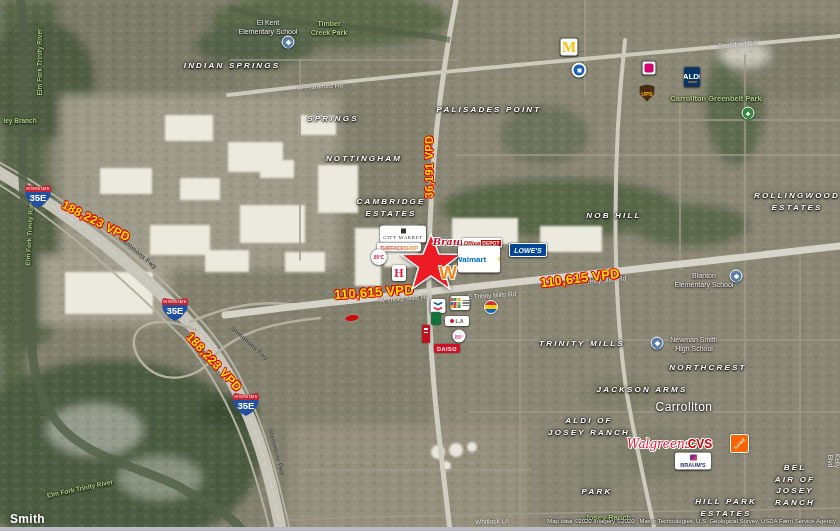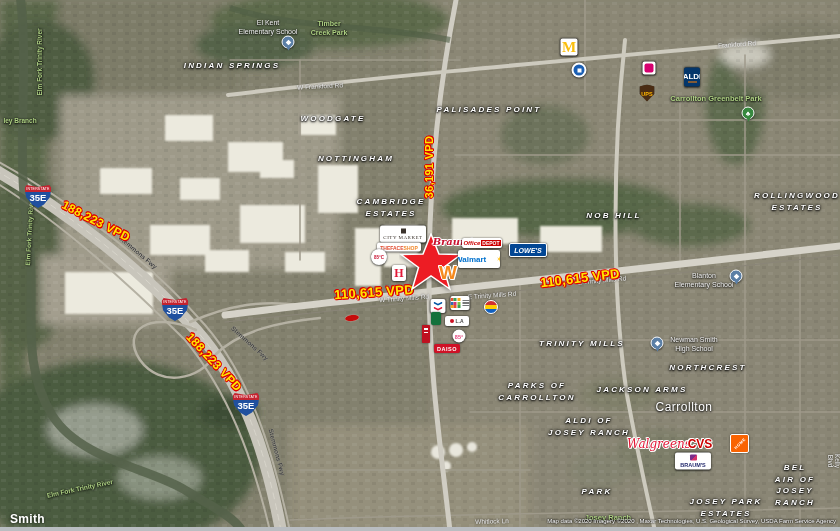--- a/index.html
+++ b/index.html
@@ -147,39 +147,37 @@
       <path d="M225,315 C350,299 500,285 840,246" stroke="#d6d3c9" stroke-width="7"></path>
       <path d="M457,-5 C440,80 429,170 429,280 C429,370 441,450 450,531" stroke="#d0cdc3" stroke-width="5"></path>
       <path d="M228,95 C350,80 500,66 840,36" stroke="#cdcabe" stroke-width="4"></path>
       <path d="M625,40 C613,150 611,290 627,395 C639,460 648,500 655,531" stroke="#cdcabe" stroke-width="4"></path>
     </g>
     <path d="M20,-5 C30,70 15,150 28,230 C38,300 18,360 52,415 C80,460 150,468 185,490 C215,508 235,518 242,531" stroke="#55624a" stroke-width="9" fill="none" opacity="0.85"></path>
     <path d="M230,8 C300,30 380,25 450,40" stroke="#4f5d44" stroke-width="6" fill="none" opacity="0.6"></path>
   </svg>
 
   <div class="lbl nbhd" style="left:232px;top:66px">INDIAN SPRINGS</div>
-  <div class="lbl nbhd" style="left:333px;top:119px">WOODGATE</div>
-  <div class="lbl nbhd" style="left:356px;top:159px">NOTTINGHAM</div>
+  <div class="lbl nbhd" style="left:333px;top:119px">SPRINGS</div>
+  <div class="lbl nbhd" style="left:364px;top:159px">NOTTINGHAM</div>
   <div class="lbl nbhd" style="left:391px;top:208px">CAMBRIDGE
 ESTATES</div>
   <div class="lbl nbhd" style="left:489px;top:110px">PALISADES POINT</div>
   <div class="lbl nbhd" style="left:614px;top:216px">NOB HILL</div>
   <div class="lbl nbhd" style="left:797px;top:202px">ROLLINGWOOD
 ESTATES</div>
   <div class="lbl nbhd" style="left:582px;top:344px">TRINITY MILLS</div>
   <div class="lbl nbhd" style="left:708px;top:368px">NORTHCREST</div>
-  <div class="lbl nbhd" style="left:537px;top:392px">PARKS OF
-CARROLLTON</div>
   <div class="lbl nbhd" style="left:642px;top:390px">JACKSON ARMS</div>
   <div class="lbl nbhd" style="left:589px;top:427px">ALDI OF
 JOSEY RANCH</div>
   <div class="lbl nbhd" style="left:597px;top:492px">PARK</div>
   <div class="lbl nbhd" style="left:795px;top:485px">BEL AIR OF
 JOSEY RANCH</div>
-  <div class="lbl nbhd" style="left:726px;top:508px">JOSEY PARK
+  <div class="lbl nbhd" style="left:726px;top:508px">HILL PARK
 ESTATES</div>
   <div class="lbl city" style="left:684px;top:407px">Carrollton</div>
 
   <div class="lbl park" style="left:329px;top:28px;font-size:7px">Timber
 Creek Park</div>
   <div class="lbl park" style="left:716px;top:99px">Carrollton Greenbelt Park</div>
   <div class="lbl park" style="left:608px;top:518px">Josey Ranch</div>
   <div class="lbl park" style="left:40px;top:62px;font-size:6.5px;transform:translate(-50%,-50%) rotate(-90deg)">Elm Fork Trinity River</div>
   <div class="lbl park" style="left:30px;top:232px;font-size:6.5px;transform:translate(-50%,-50%) rotate(-87deg)">Elm Fork Trinity River</div>
   <div class="lbl park" style="left:80px;top:489px;font-size:6.5px;transform:translate(-50%,-50%) rotate(-12deg)">Elm Fork Trinity River</div>
@@ -274,21 +272,21 @@
   <div class="logo" style="left:399px;top:273px;width:14px;height:16px">
     <span style="color:#e21836;font-weight:800;font-size:12px;font-family:'Liberation Serif',serif">H</span>
   </div>
   <div class="nologo" style="left:456px;top:241px;color:#c8102e;font-weight:700;font-style:italic;font-size:10px;font-family:'DejaVu Serif',serif">
     <span class="halo">Braum's</span>
   </div>
   <div class="logo" style="left:482px;top:243px;width:40px;height:10px;gap:1px">
     <span style="color:#cc0000;font-weight:800;font-style:italic;font-size:6px">Office</span>
     <span style="background:#cc0000;color:#fff;font-weight:800;font-size:5px;padding:0 1px">DEPOT</span>
   </div>
-  <div class="logo" style="left:479px;top:259px;width:42px;height:18px;gap:10px">
+  <div class="logo" style="left:479px;top:259px;width:42px;height:27px;gap:10px">
     <span style="color:#0071ce;font-weight:800;font-size:8px">Walmart</span>
     <span style="color:#ffc220;font-size:8px">✶</span>
   </div>
   <div class="logo" style="left:528px;top:250px;width:36px;height:12px;background:#024694;border:1px solid #fff">
     <span style="color:#fff;font-weight:800;font-style:italic;font-size:7px">LOWE'S</span>
   </div>
   <div class="nologo" style="left:448px;top:273px;color:#f68a1e;font-weight:800;font-size:19px">
     <span class="halo">W</span>
   </div>
 

